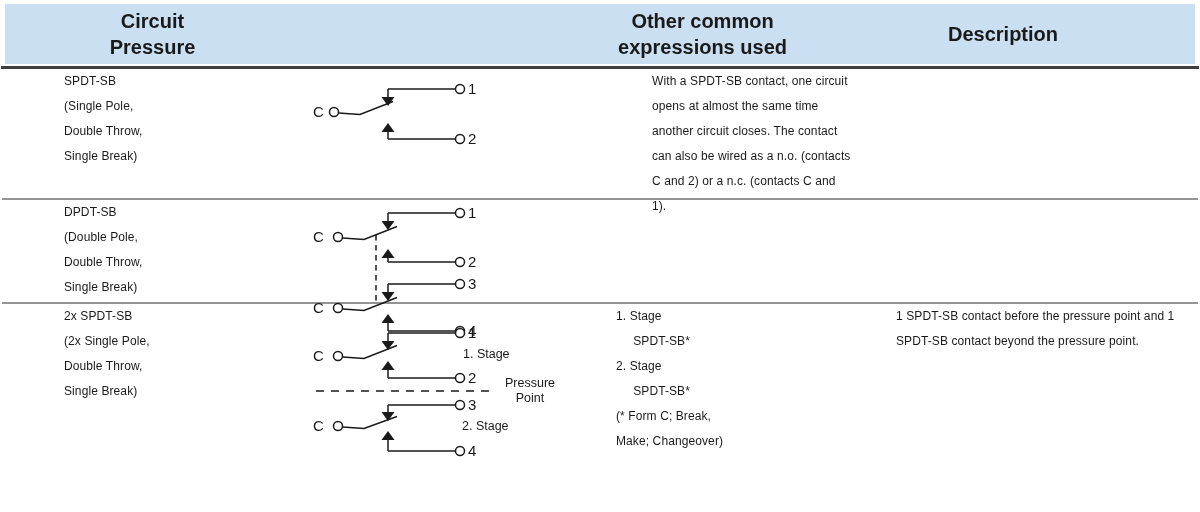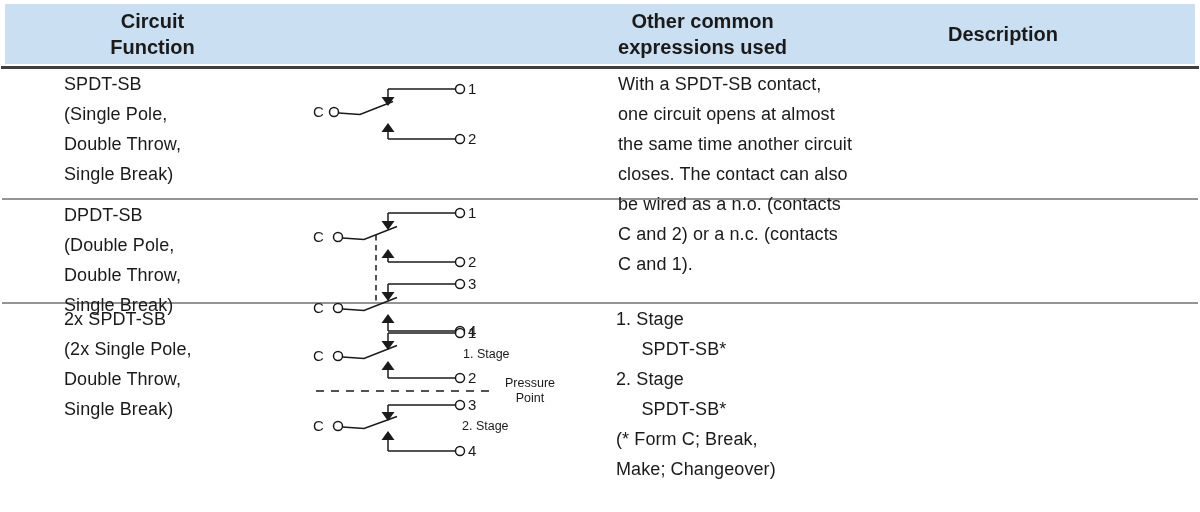--- a/index.html
+++ b/index.html
@@ -18,38 +18,38 @@
   }
   .hc1{left:0;width:295px}
   .hc2{left:295px;width:225px}
   .hc3{left:535px;width:325px}
   .hc4{left:858px;width:280px}
   .header-rule{position:absolute;top:66px;left:1px;right:1px;height:3px;background:var(--header-rule,#3f3f3f);}
   .tbody{position:absolute;top:69px;left:0;right:0;bottom:0;}
   .trow{display:grid;grid-template-columns:300px 316px 244px 340px;}
   .r1{height:129px}.r2{height:102px}.r3{height:130px}
   .rule{height:2px;background:var(--row-rule,#949494);margin:0 2px;}
-  .cell{font-size:18px;line-height:30px;letter-spacing:0.1px;}
+  .cell{font-size:12px;line-height:25px;letter-spacing:0.1px;}
   .func{padding:0 0 0 64px;white-space:pre-wrap;}
   .expr{padding:0;white-space:pre-wrap;}
-  .desc{padding:0 8px 0 2px;}
+  .desc{padding:0 8px 0 2px;margin-left:34px;}
   .symbol svg{display:block;margin-left:11px;}
   .sym1{margin-top:12px;}
   .sym2{margin-top:1px;}
   .sym3{margin-top:21px;}
   svg text{font-family:"Liberation Sans",sans-serif;}
 </style>
 </head>
 <body>
 
 <div class="sheet">
 
   <div class="header-band">
     <div class="hcell hc1">Circuit
-Function</div>
+Pressure</div>
     <div class="hcell hc3">Other common
 expressions used</div>
     <div class="hcell hc4">Description</div>
   </div>
   <div class="header-rule"></div>
 
   <div class="tbody">
 
     <div class="trow r1">
       <div class="cell func">SPDT-SB
@@ -181,16 +181,17 @@
             <text x="219" y="77" text-anchor="middle">Point</text>
           </g>
         </svg>
       </div>
       <div class="cell expr">1. Stage
      SPDT-SB*
 2. Stage
      SPDT-SB*
 (* Form C; Break,
 Make; Changeover)</div>
+      <div class="cell desc">1 SPDT-SB contact before the pressure point and 1 SPDT-SB contact beyond the pressure point.</div>
     </div>
 
   </div>
 </div>
 
 </body></html>

